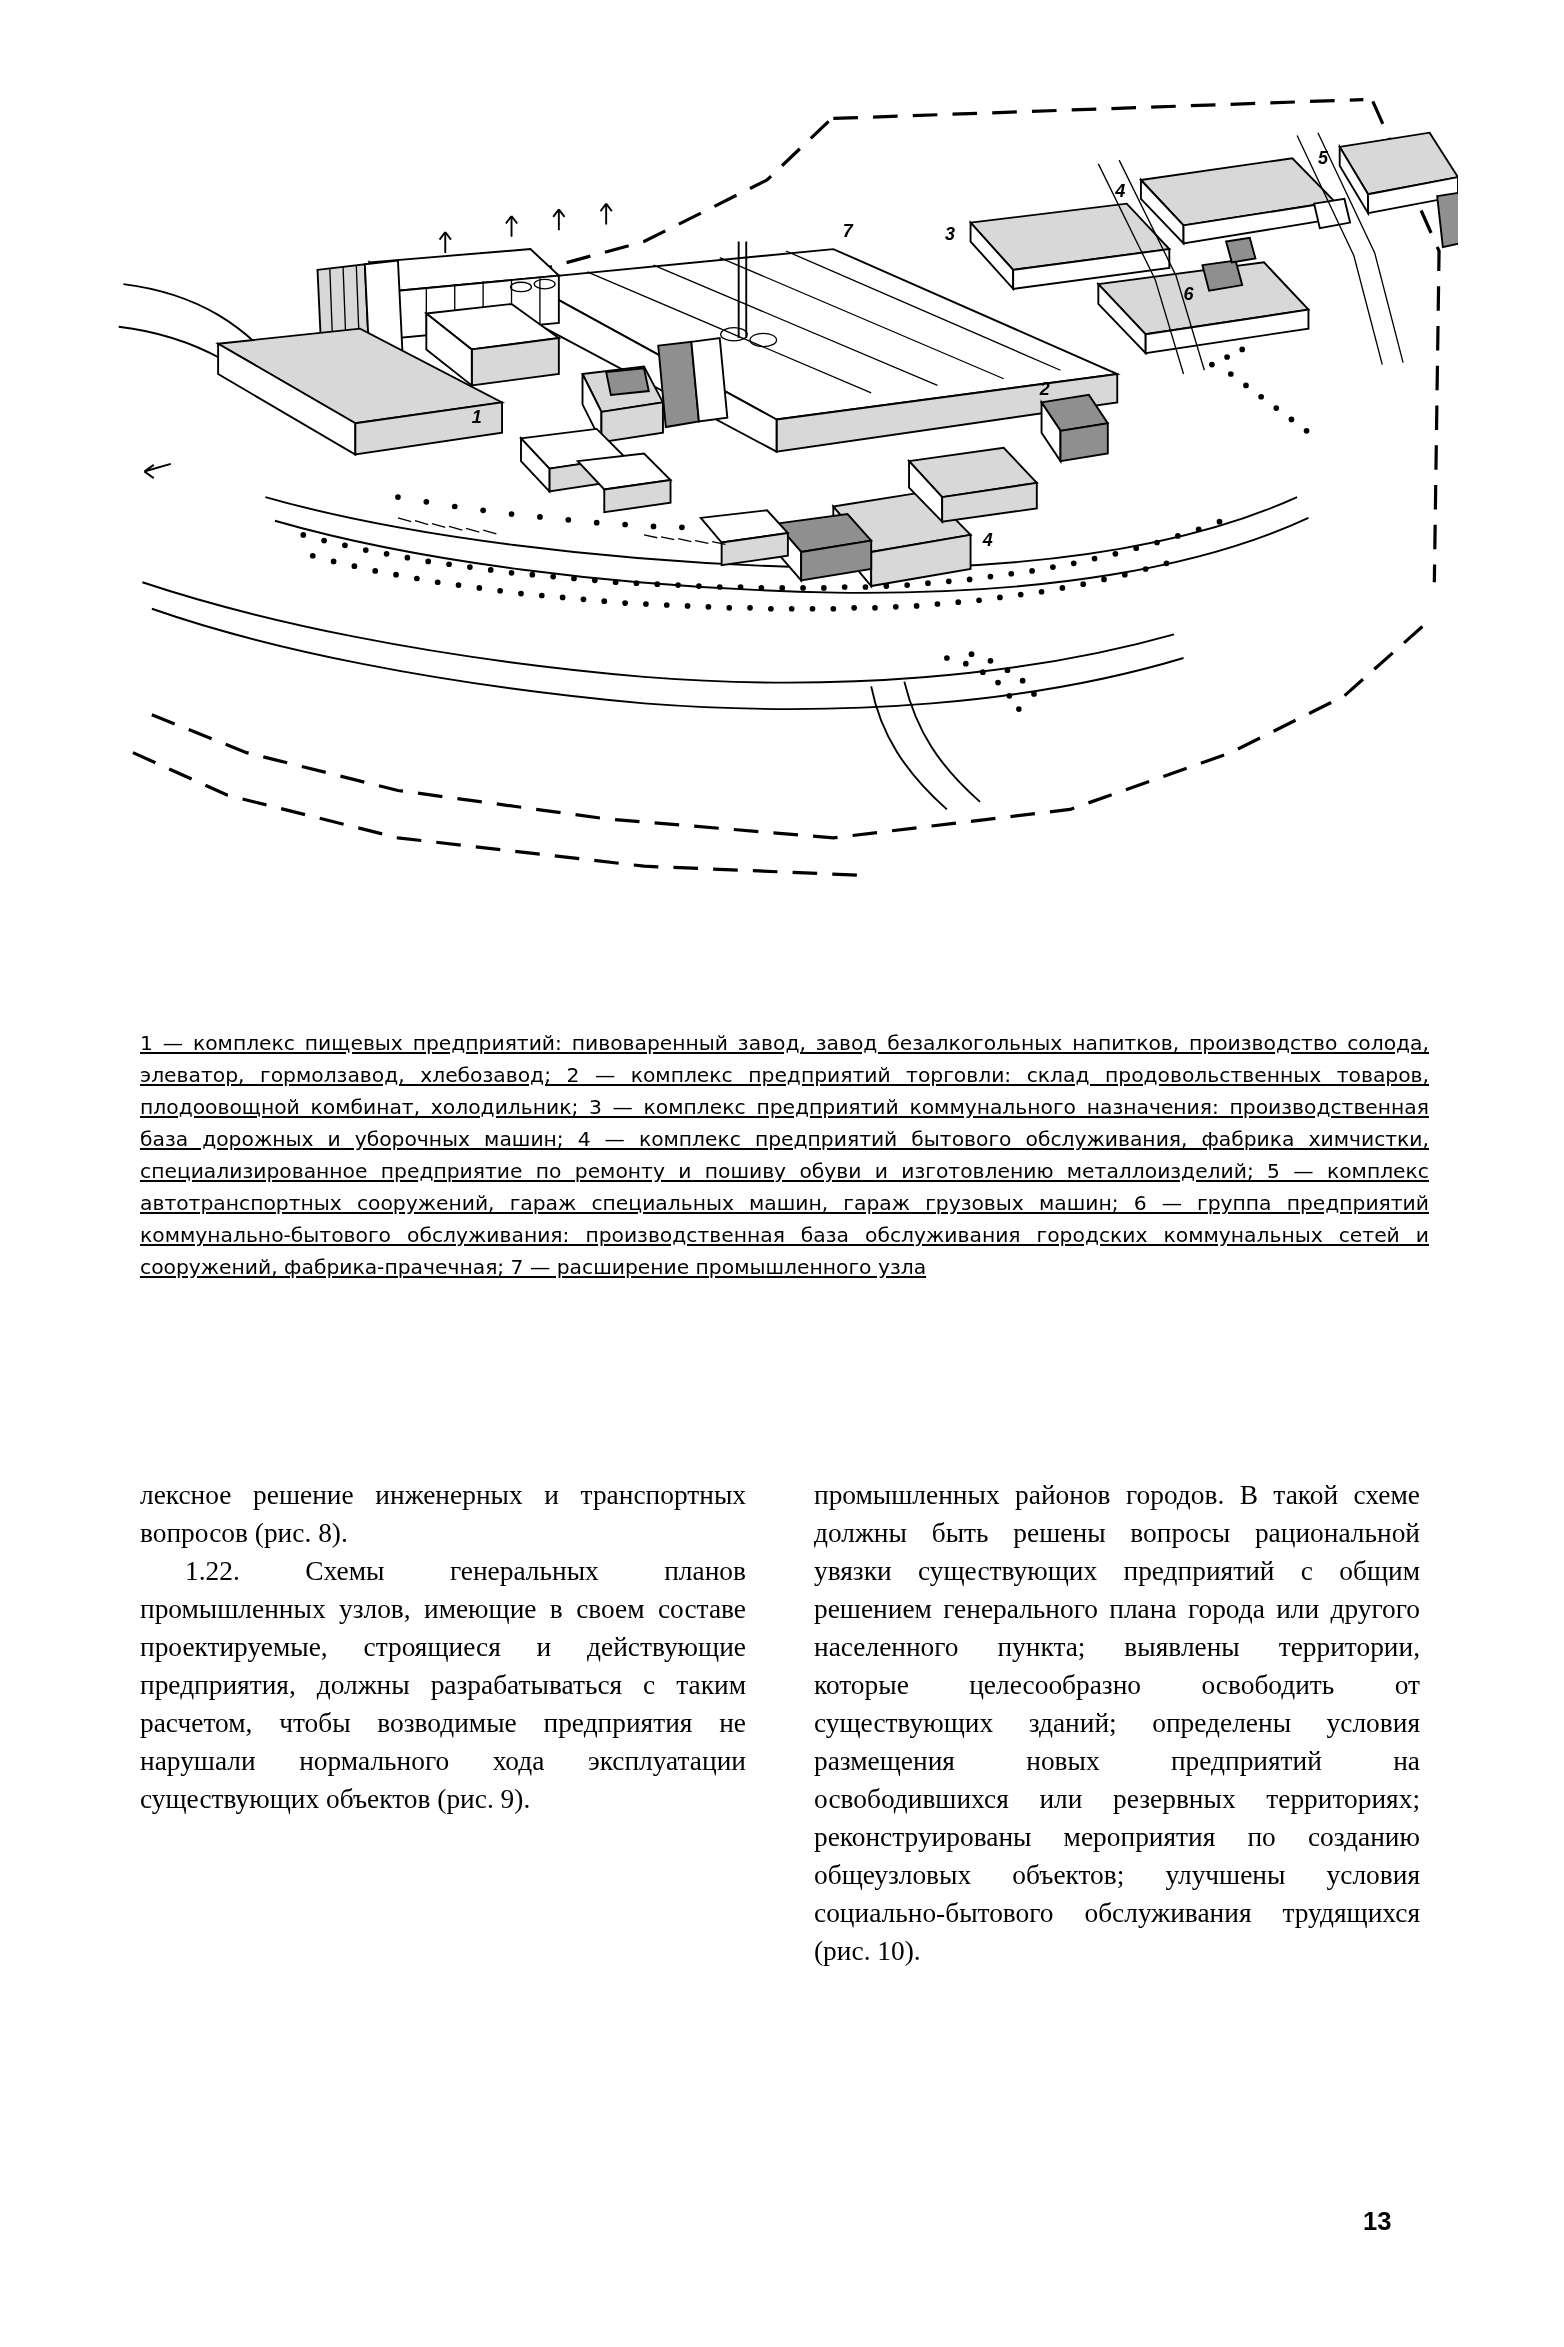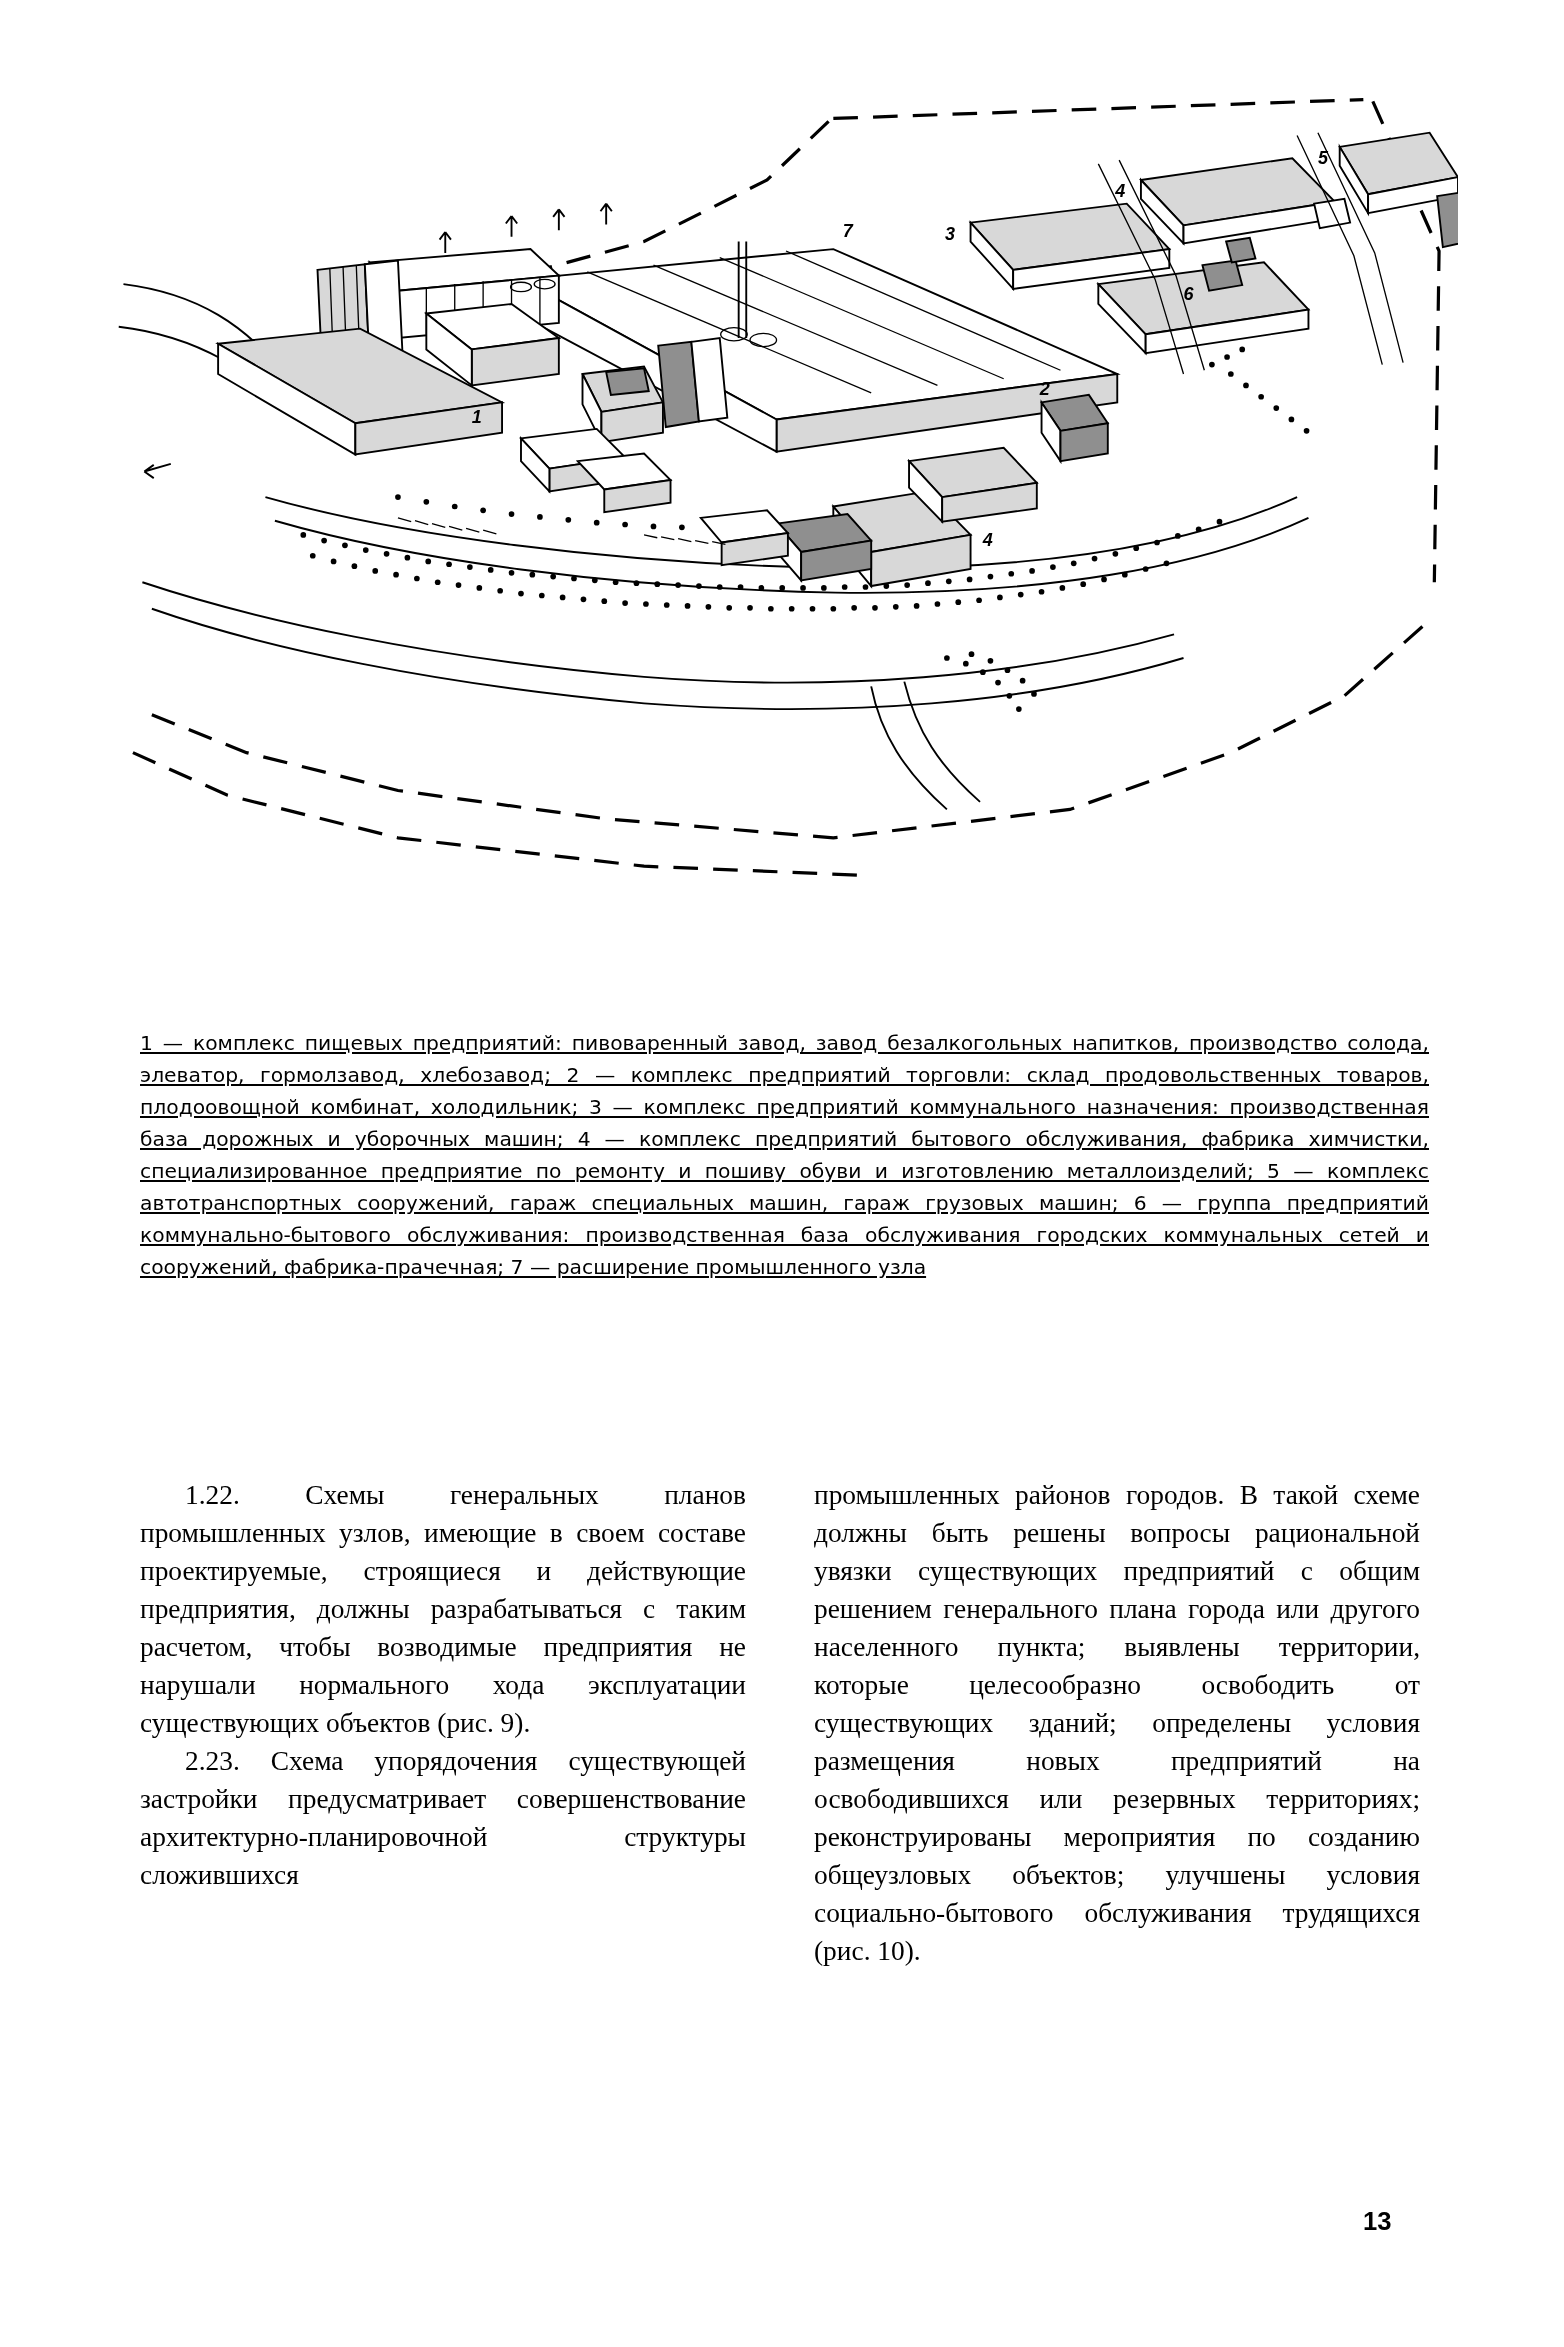--- a/index.html
+++ b/index.html
@@ -381,22 +381,22 @@
       </g>
 
     </svg>
   </div>
 
 
   <div class="caption-body">1 — комплекс пищевых предприятий: пивоваренный завод, завод безалкогольных напитков, производство солода, элеватор, гормолзавод, хлебозавод; 2 — комплекс предприятий торговли: склад продовольственных товаров, плодоовощной комбинат, холодильник; 3 — комплекс предприятий коммунального назначения: производственная база дорожных и уборочных машин; 4 — комплекс предприятий бытового обслуживания, фабрика химчистки, специализированное предприятие по ремонту и пошиву обуви и изготовлению металлоизделий; 5 — комплекс автотранспортных сооружений, гараж специальных машин, гараж грузовых машин; 6 — группа предприятий коммунально-бытового обслуживания: производственная база обслуживания городских коммунальных сетей и сооружений, фабрика-прачечная; 7 — расширение промышленного узла</div>
 
   <div class="cols">
     <div class="col left">
+      <p>лексное решение инженерных и транспортных вопросов (рис. 8).</p>
       <p class="indent">1.22. Схемы генеральных планов промышленных узлов, имеющие в своем составе проектируемые, строящиеся и действующие предприятия, должны разрабатываться с таким расчетом, чтобы возводимые предприятия не нарушали нормального хода эксплуатации существующих объектов (рис. 9).</p>
-      <p class="indent">2.23. Схема упорядочения существующей застройки предусматривает совершенствование архитектурно-планировочной структуры сложившихся</p>
     </div>
     <div class="col right">
       <p>промышленных районов городов. В такой схеме должны быть решены вопросы рациональной увязки существующих предприятий с общим решением генерального плана города или другого населенного пункта; выявлены территории, которые целесообразно освободить от существующих зданий; определены условия размещения новых предприятий на освободившихся или резервных территориях; реконструированы мероприятия по созданию общеузловых объектов; улучшены условия социально-бытового обслуживания трудящихся (рис. 10).</p>
     </div>
   </div>
 
   <div class="page-number">13</div>
 
 </div>
 

